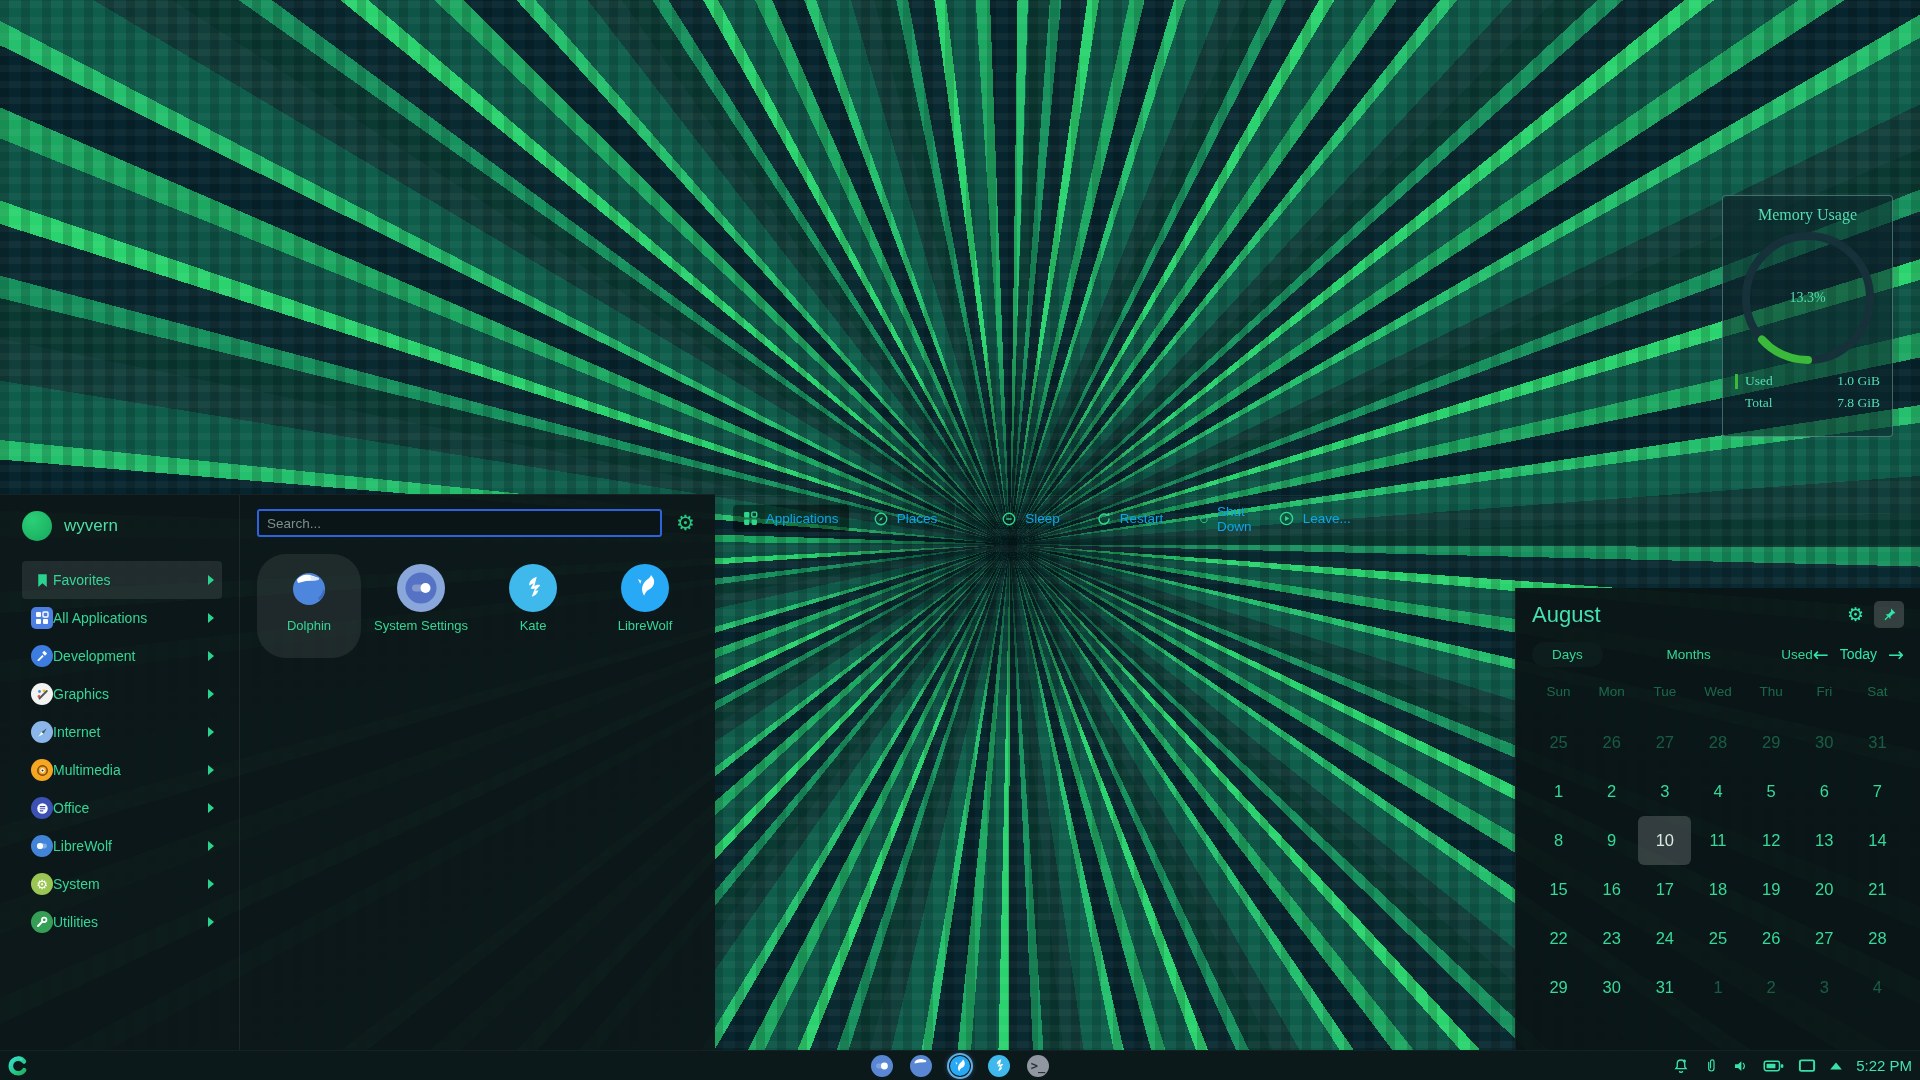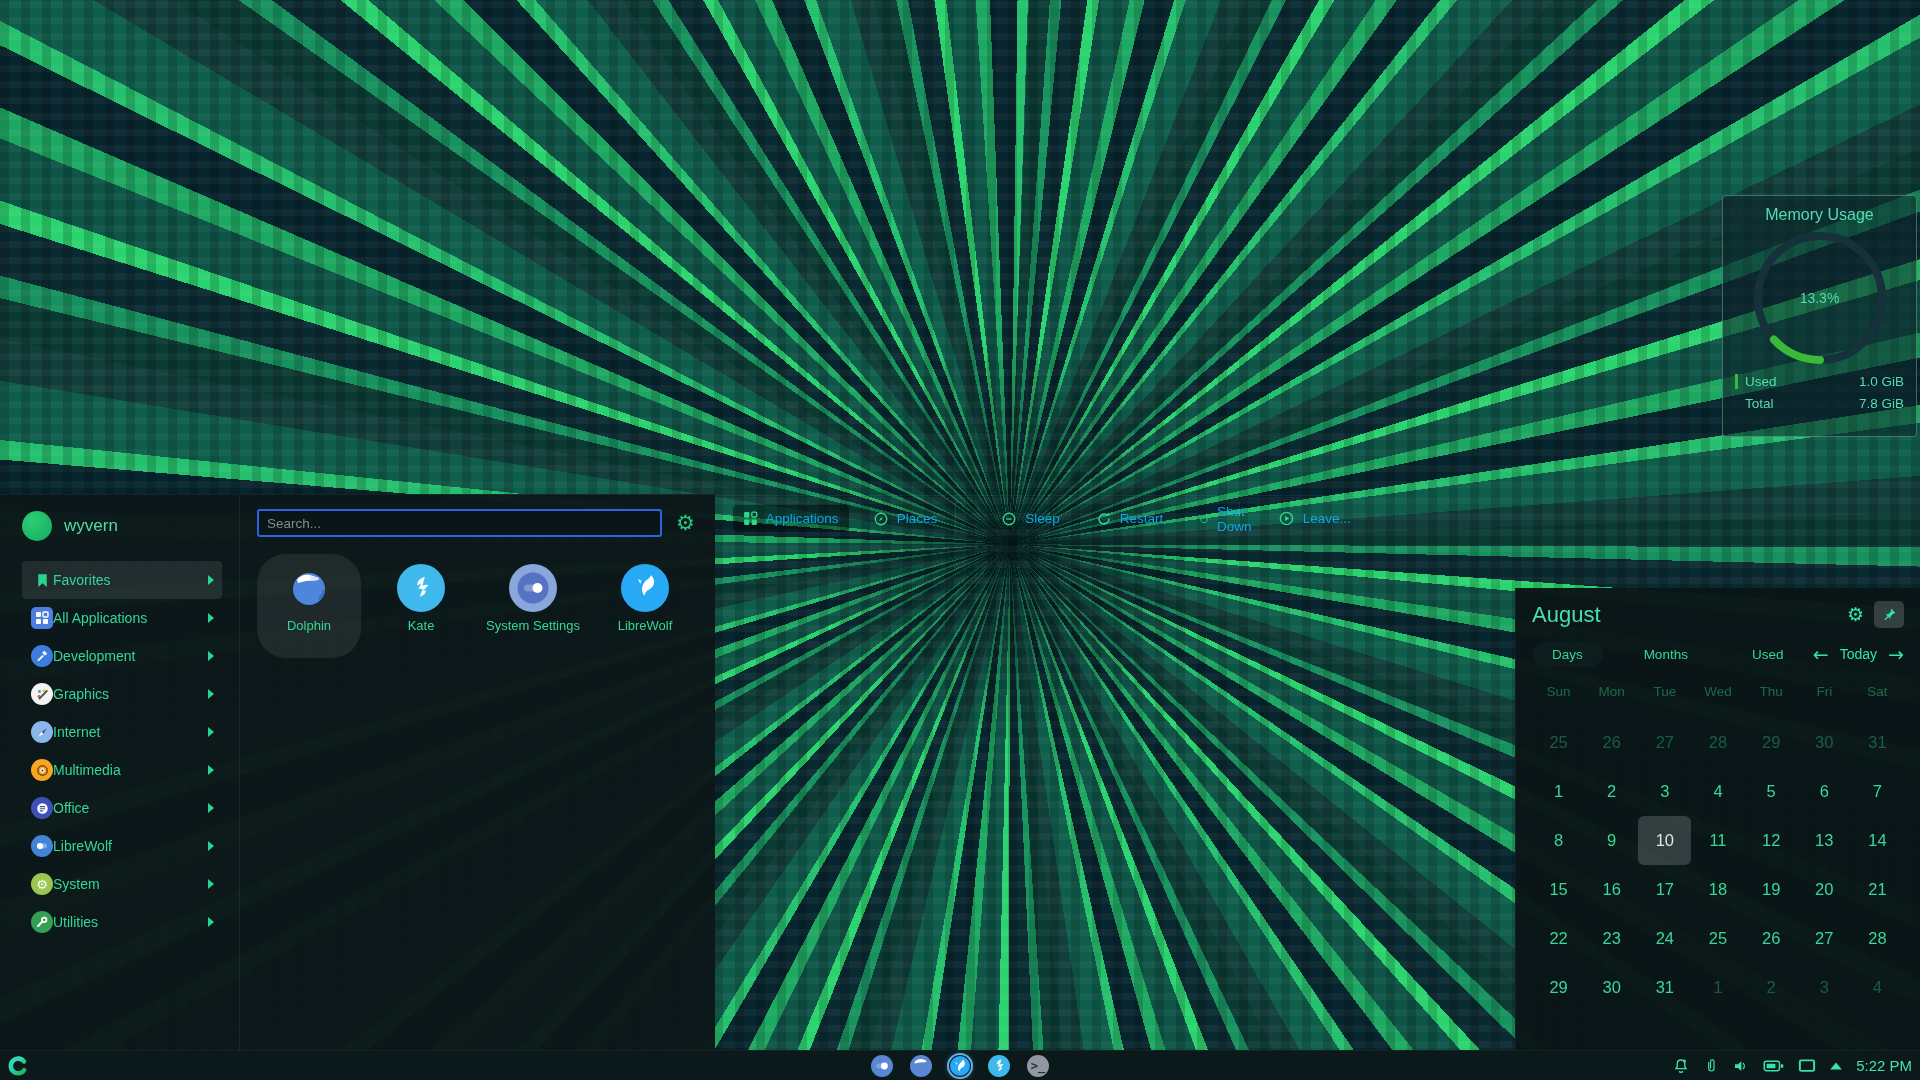--- a/index.html
+++ b/index.html
@@ -59,23 +59,23 @@
   .app-ic { width:48px; height:48px; border-radius:50%; position:relative; flex:none;
     display:flex; align-items:center; justify-content:center; }
 
   .menu-footer { height:46px; border-top:1px solid rgba(255,255,255,.06);
     display:flex; align-items:center; font-size:13.5px; color:#0ea5e9; position:relative; }
   .foot-btn { display:flex; align-items:center; gap:8px; padding:6px 10px; border-radius:4px; }
   .foot-btn.pressed { background:rgba(0,0,0,.38); }
   .fdiv { position:absolute; top:6px; bottom:6px; width:1px; background:rgba(255,255,255,.07); }
 
   
-  .memwidget { position:absolute; left:1722px; top:195px; width:195px; height:242px;
+  .memwidget { position:absolute; left:1722px; top:195px; width:171px; height:242px;
     background:rgba(12,38,44,.6); border:1px solid rgba(150,215,205,.38); border-radius:4px;
-    padding:10px 12px; }
+    padding:10px 12px;font-family:Liberation Serif, serif; }
   .mem-title { text-align:center; color:#54dcb2; font-size:16px; }
   .gauge-wrap { position:relative; width:132px; height:132px; margin:8px auto 6px; }
   .gauge-pct { position:absolute; inset:0; display:flex; align-items:center; justify-content:center;
     color:#54dcb2; font-size:14px; }
   .mem-legend { font-size:13.5px; color:#54dcb2; margin-top:6px; }
   .mem-row { display:flex; align-items:center; height:22px; }
   .mem-row .val { margin-left:auto; }
   .used-bar { width:3px; height:15px; background:#3ab93a; margin-right:7px; }
   .total-ind { width:10px; flex:none; }
 
@@ -84,21 +84,21 @@
     background:rgba(10,21,23,.97); border-left:1px solid rgba(255,255,255,.04);
     padding:13px 16px; }
   .cal-head { display:flex; align-items:center; }
   .cal-title { color:#45e0ac; font-size:22px; }
   .cal-head-right { margin-left:auto; display:flex; align-items:center; gap:10px; }
   .pin-btn { width:30px; height:27px; border-radius:5px; background:rgba(255,255,255,.17);
     display:flex; align-items:center; justify-content:center; }
   .cal-tabs { display:flex; align-items:center; margin-top:12px; height:28px; }
   .tab-pill { padding:5px 20px; border-radius:14px; font-size:13.5px; color:#35d695; }
   .tab-pill.selected { background:#0d1c1c; }
-  .tab-plain { font-size:13.5px; color:#35d695; width:96px; text-align:center; }
+  .tab-plain { font-size:13.5px; color:#35d695; width:96px; text-align:right; }
   .cal-nav { margin-left:auto; display:flex; align-items:center; gap:11px; color:#2ee6a8; }
   .nav-arrow { font-size:19px; font-family:"DejaVu Sans",sans-serif; }
   .today-lbl { font-size:14px; }
   .cal-grid { display:grid; grid-template-columns:repeat(7,1fr); margin-top:16px; }
   .wk { color:#2ecc85; opacity:.45; font-size:13.5px; text-align:center; height:34px; }
   .cal-cell { height:49px; display:flex; align-items:center; justify-content:center;
     color:#38d998; font-size:16.5px; border-radius:6px; }
   .cal-cell.dim { color:#2ecc85; opacity:.38; }
   .cal-cell.today { background:rgba(255,255,255,.17); color:#d8e9e0; opacity:1; }
 
@@ -246,36 +246,36 @@
               <svg width="48" height="48" viewBox="0 0 48 48">
                 <circle cx="24" cy="25" r="16" fill="#4f86dd"></circle>
                 <path d="M12 16c2-4 8-6 13-5l6 2c2 .7 2 3-1 3.4l-9 .6-8 2z" fill="#fff"></path>
                 <path d="M25 12l8 1.6c1.6.4 1.4 2.4-.6 2.6l-6 .4z" fill="#d9e6f8"></path>
                 <path d="M33 34c3-2.6 5-6 5-9l2 3c-.6 3.4-3 6.6-5.6 8z" fill="#3b6cc0"></path>
               </svg>
             </span>
             <span class="fav-label">Dolphin</span>
           </div>
           <div class="fav-cell">
-            <span class="app-ic" style="background:#3fb9ec">
-              <svg width="30" height="30" viewBox="0 0 32 32">
-                  <path fill="#fff" d="M20 4c-5 1.6-8.4 5-8 9.4l4.6-2.4-3.2 5.6c1.4.6 3 .6 4.6 0l-3.4 8.8c3.6-1 6.2-3.4 7.2-7l-3.6.8 5.6-6.2c-2.4-.8-4.6-.4-6.4 1.2z"></path>
-                </svg>
-            </span>
-            <span class="fav-label">Kate</span>
-          </div>
-          <div class="fav-cell">
             <span class="app-ic" style="background:#8aa7dc">
               <svg width="48" height="48" viewBox="0 0 48 48">
                 <circle cx="24" cy="24" r="15.5" fill="#5572c4"></circle>
                 <rect x="15" y="20.5" width="18" height="7" rx="3.5" fill="#8398cc"></rect>
                 <circle cx="28.5" cy="24" r="5" fill="#fff"></circle>
               </svg>
             </span>
             <span class="fav-label">System Settings</span>
+          </div>
+          <div class="fav-cell">
+            <span class="app-ic" style="background:#3fb9ec">
+              <svg width="30" height="30" viewBox="0 0 32 32">
+                  <path fill="#fff" d="M20 4c-5 1.6-8.4 5-8 9.4l4.6-2.4-3.2 5.6c1.4.6 3 .6 4.6 0l-3.4 8.8c3.6-1 6.2-3.4 7.2-7l-3.6.8 5.6-6.2c-2.4-.8-4.6-.4-6.4 1.2z"></path>
+                </svg>
+            </span>
+            <span class="fav-label">Kate</span>
           </div>
           <div class="fav-cell">
             <span class="app-ic" style="background:#28a9f5">
               <svg width="48" height="48" viewBox="0 0 48 48">
                 <circle cx="24" cy="24" r="17" fill="#28a9f5"></circle>
                 <path fill="#fff" d="M30 11c-1 3.4-4.6 4.6-7 8-2.6 3.6-2.6 9 .2 12.6 1-3 2.2-5 5-6.2 3-1.2 5-4.2 5-7.8 0-2.6-1.6-4.8-3.2-6.6z"></path>
                 <path fill="#fff" d="M17 15l3.4 1.8-1.2 3z"></path>
               </svg>
             </span>
             <span class="fav-label">LibreWolf</span>

